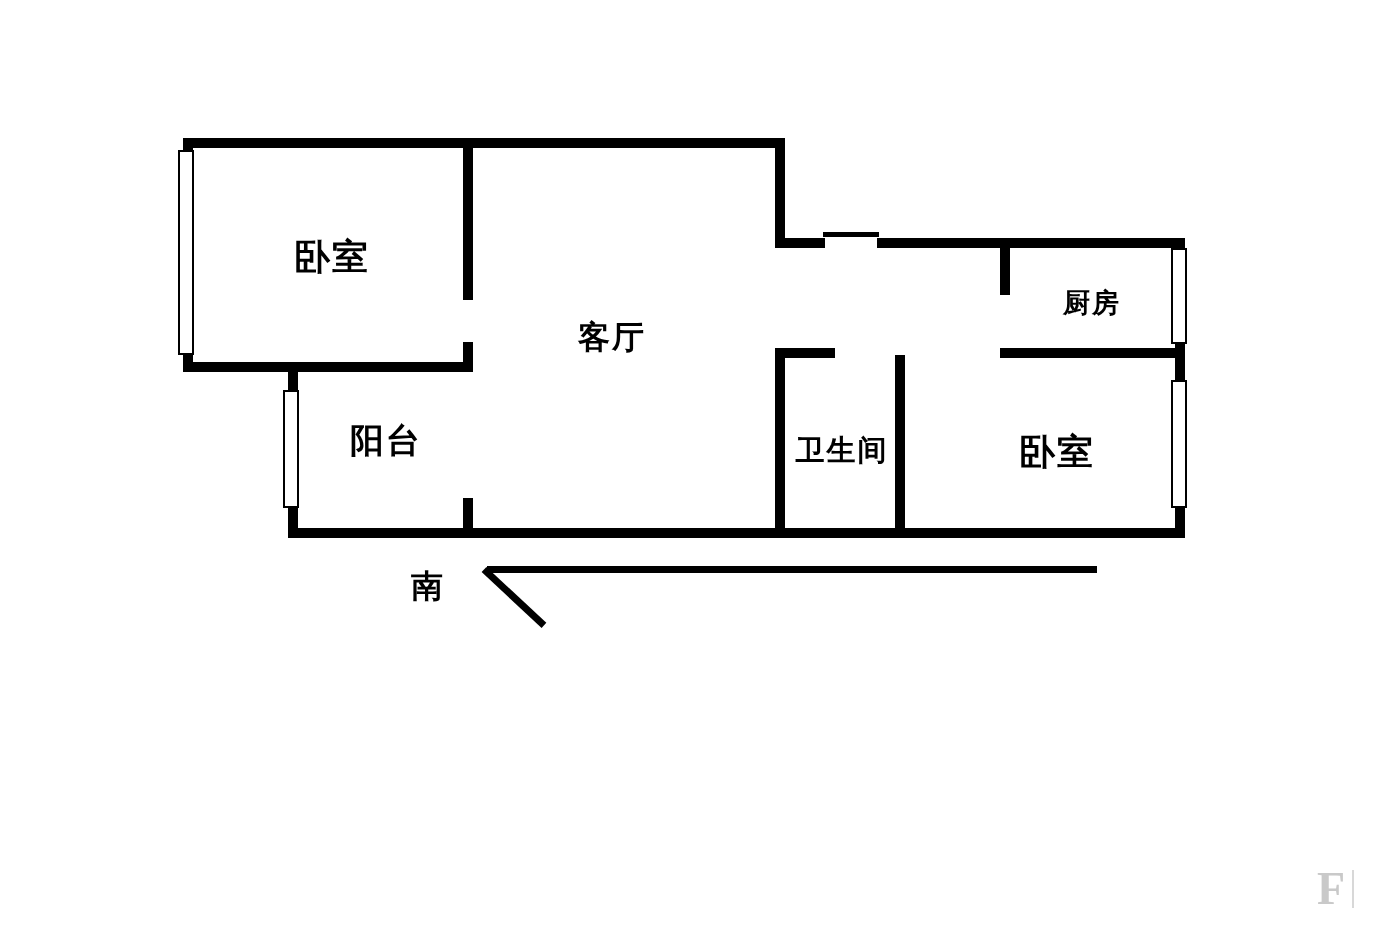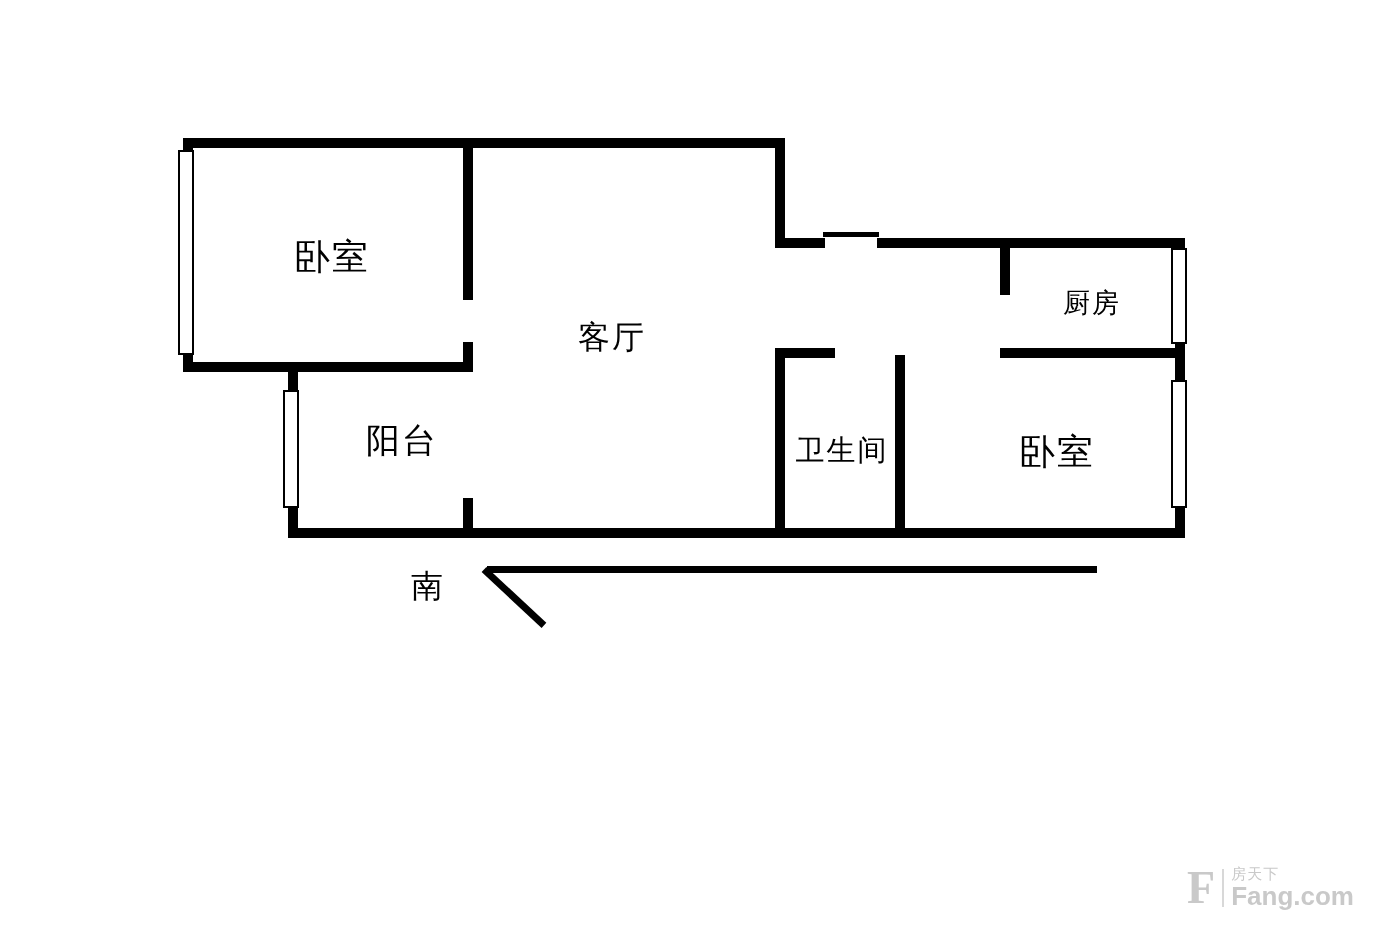--- a/index.html
+++ b/index.html
@@ -21,21 +21,21 @@
     position: absolute;
     background: #ffffff;
     border: 2px solid #000000;
     box-sizing: border-box;
     z-index: 2;
   }
   .room-label {
     position: absolute;
     transform: translate(-50%, -50%);
     font-family: "Liberation Serif", "DejaVu Serif", serif;
-    font-weight: 400;
+    font-weight: 700;
     color: #000000;
     white-space: nowrap;
     letter-spacing: 2px;
     z-index: 3;
   }
   .entry-line {
     position: absolute;
     background: #000000;
     z-index: 1;
   }
@@ -92,26 +92,22 @@
     <div class="wall" style="left: 895px; top: 355px; width: 10px; height: 183px; background: rgb(0, 0, 0);"></div>
     <div class="window" style="left: 178px; top: 150px; width: 16px; height: 205px;"></div>
     <div class="window" style="left: 283px; top: 390px; width: 16px; height: 118px;"></div>
     <div class="window" style="left: 1171px; top: 248px; width: 16px; height: 96px;"></div>
     <div class="window" style="left: 1171px; top: 380px; width: 16px; height: 128px;"></div>
     <div class="room-label" style="left: 332px; top: 257px; font-size: 36px;">卧室</div>
     <div class="room-label" style="left: 612px; top: 338px; font-size: 32px; text-align: center;">客厅</div>
     <div class="room-label" style="left: 1092px; top: 303px; font-size: 27px; text-align: center;">厨房</div>
     <div class="room-label" style="left: 842px; top: 451px; font-size: 29px;">卫生间</div>
     <div class="room-label" style="left: 1057px; top: 452px; font-size: 36px;">卧室</div>
-    <div class="room-label" style="left: 402px; top: 441px; font-size: 34px; text-align: center;">阳台</div>
+    <div class="room-label" style="left: 386px; top: 441px; font-size: 34px; text-align: center;">阳台</div>
     <div class="room-label" style="left: 428px; top: 587px; font-size: 32px;">南</div>
     <div class="entry-line" style="left: 487px; top: 566px; width: 610px; height: 7px;"></div>
     <div class="entry-line" style="left: 484px; top: 566px; width: 82px; height: 7px; transform: rotate(43deg); transform-origin: left center;"></div>
   </div>
 
 <div class="watermark" style="color: rgb(201, 201, 201);">
   <span class="wm-logo">F</span>
   <span class="wm-divider"></span>
-  <div class="wm-text">
-    <span class="wm-cn">房天下</span>
-    <span class="wm-en">Fang.com</span>
-  </div>
 </div>
 
 </body></html>

